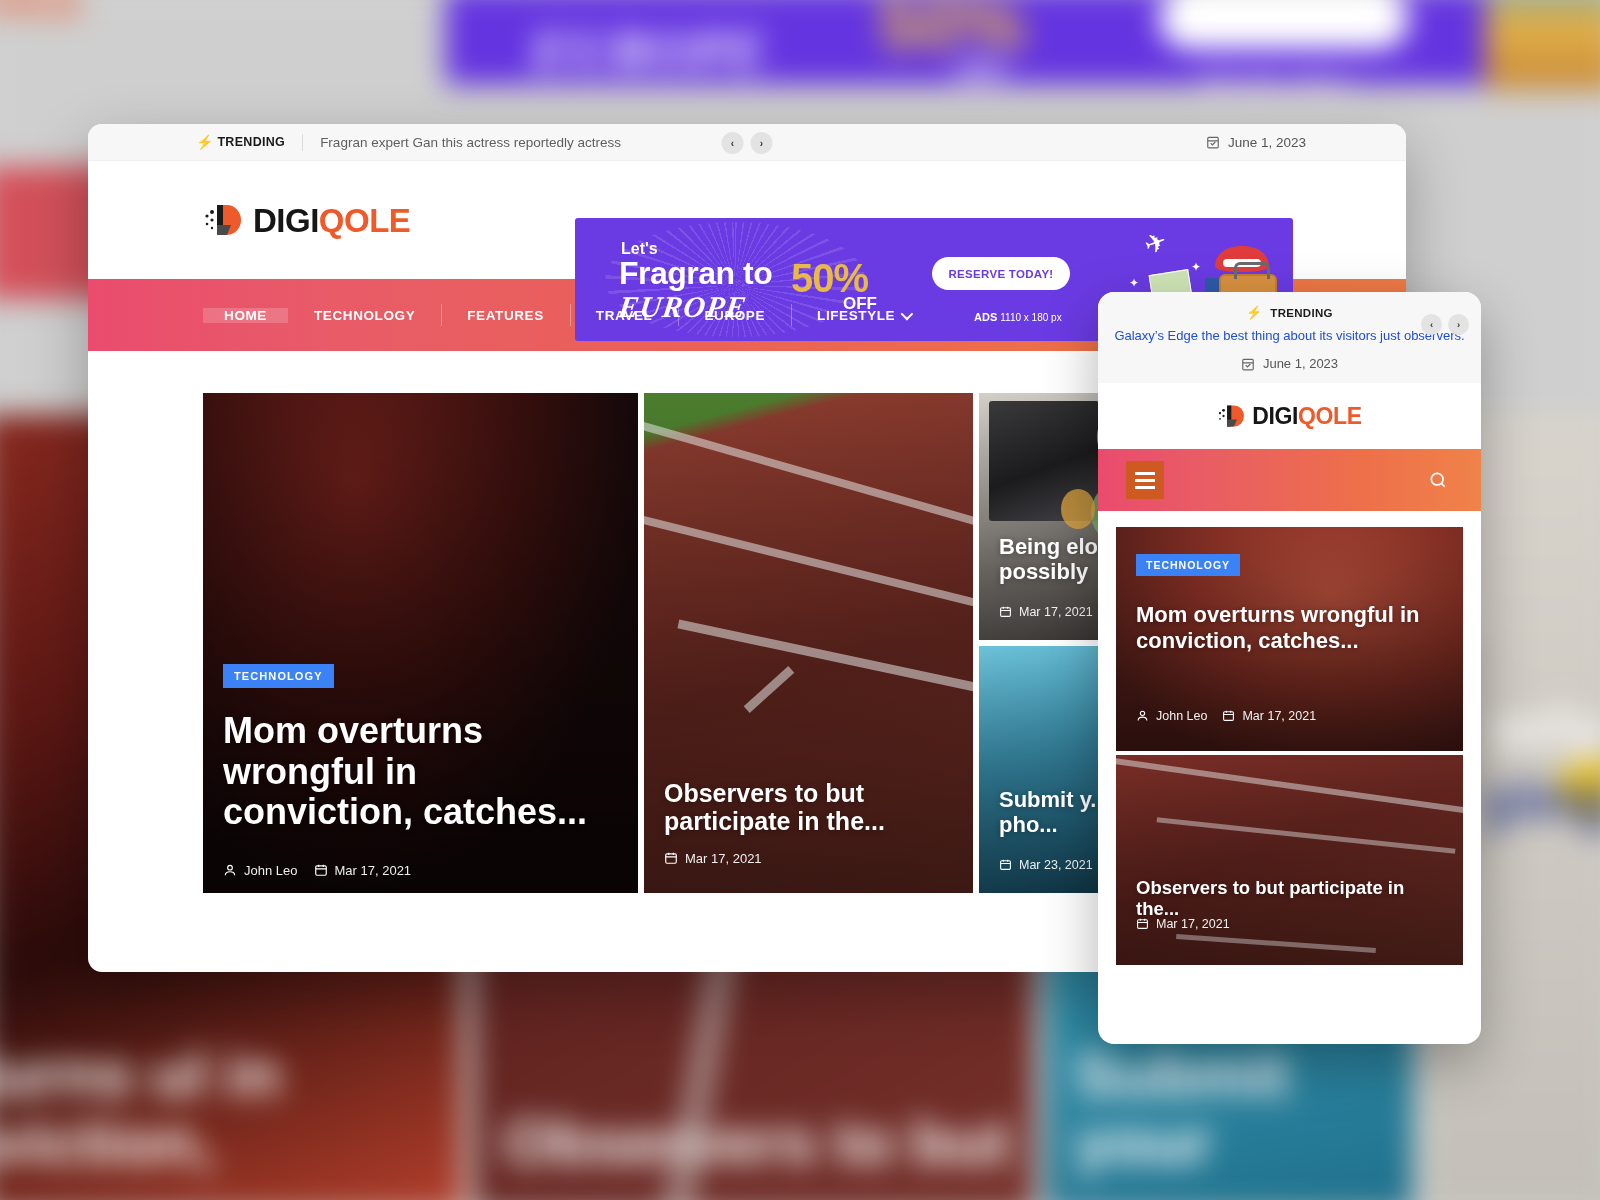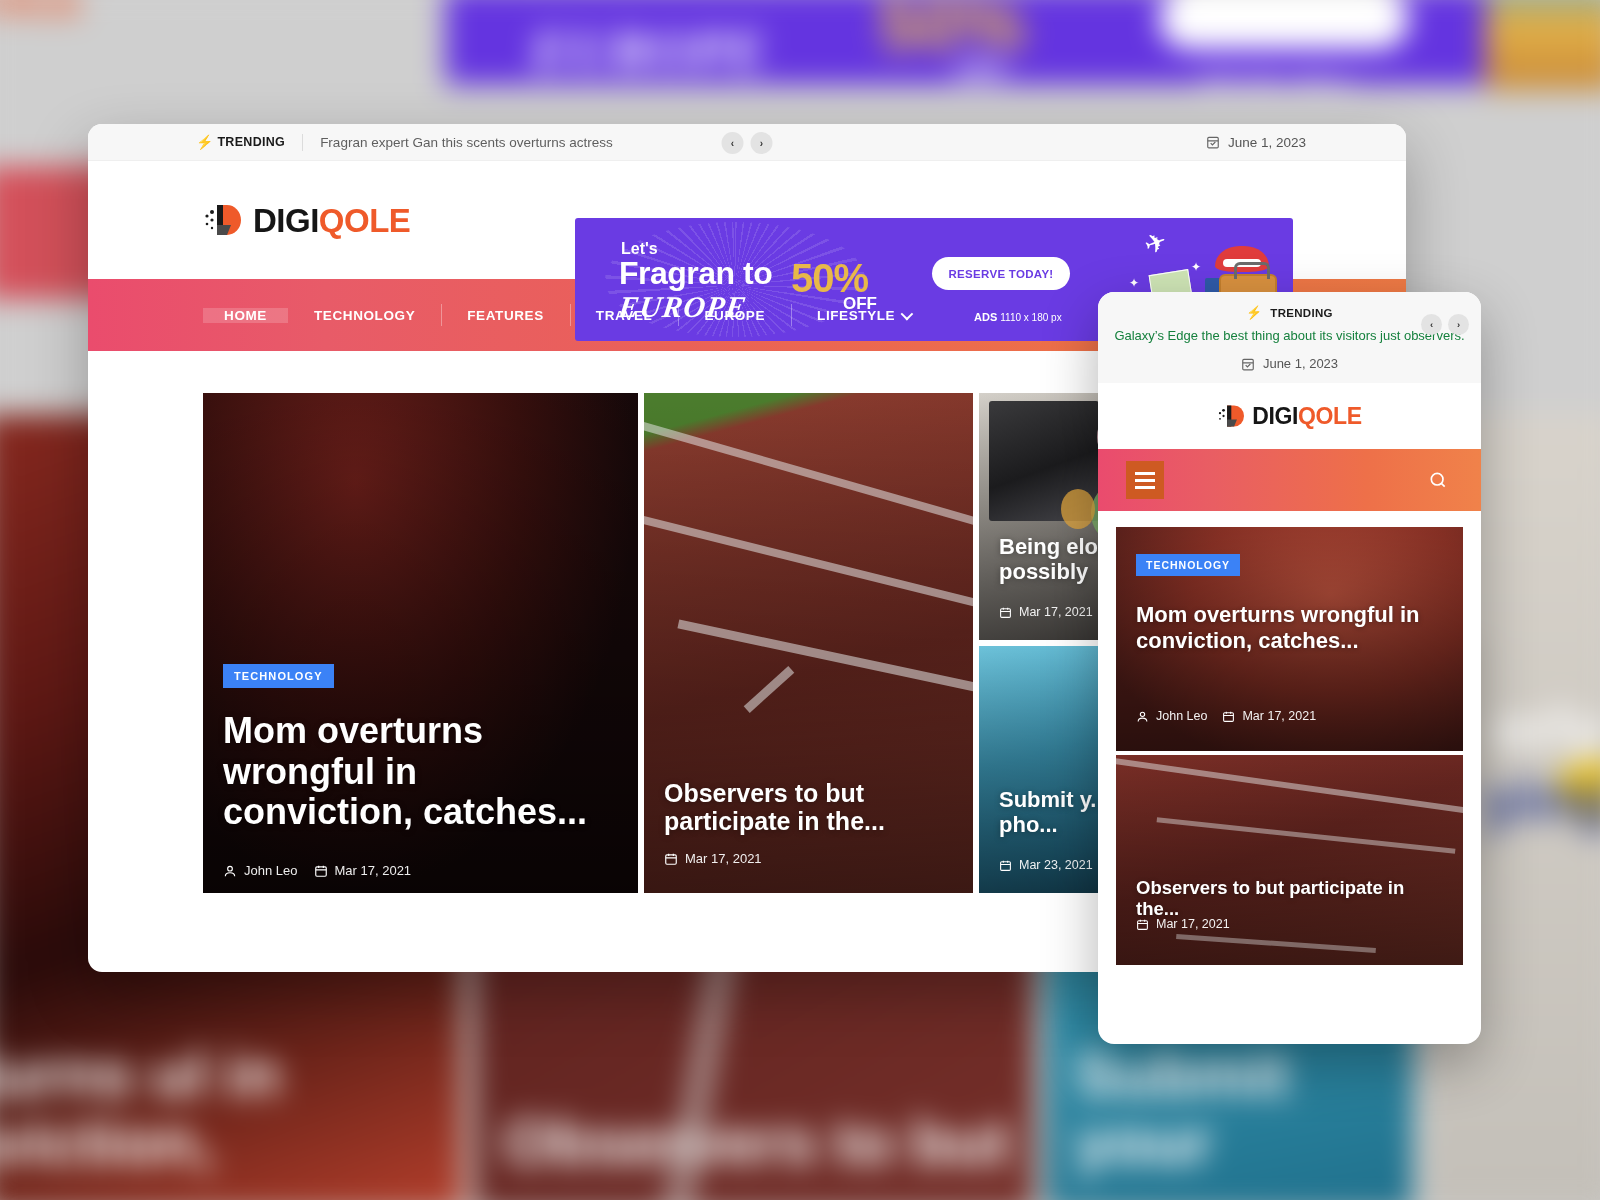--- a/index.html
+++ b/index.html
@@ -209,21 +209,21 @@
     letter-spacing:1.1px; padding:6px 11px;
   }
   .card .card-title {
     position:absolute; left:20px; font-weight:800; line-height:1.13;
     text-shadow:0 1px 6px rgba(0,0,0,.35);
   }
   .card .meta {
     position:absolute; left:20px; display:flex; align-items:center; gap:16px;
     font-size:13px; color:rgba(255,255,255,.93);
   }
-  .meta-it { display:flex; align-items:center; gap:7px; }
+  .meta-it { display:flex; gap:7px; }
 
   .card-big { width:435px; height:500px;
     background:
       linear-gradient(180deg, rgba(0,0,0,.05) 0%, rgba(0,0,0,.45) 72%, rgba(0,0,0,.62) 100%),
       radial-gradient(ellipse at 35% 18%, #6d1f1a 0%, #3a100e 42%, #18090a 70%),
       linear-gradient(200deg,#c4422e 0%, #7a1f19 45%, #2a0d0c 100%);
   }
   .card-big .cat-badge { top:271px; }
   .card-big .card-title { top:318px; font-size:36px; width:390px; }
   .card-big .meta { top:470px; }
@@ -268,21 +268,21 @@
   }
   .m-top { background:#f7f7f7; padding:14px 0 12px; position:relative; text-align:center;}
   .m-trending { display:flex; align-items:center; justify-content:center; gap:4px; }
   .m-trending .bolt { font-size:13px; }
   .m-trending-label { font-size:11.5px; font-weight:700; color:#1b1b1b; letter-spacing:.3px; }
   .m-arrows { position:absolute; right:12px; top:22px; display:flex; gap:6px; }
   .m-arrow {
     width:21px; height:21px; border-radius:50%; background:#e3e3e3;
     display:flex; align-items:center; justify-content:center; font-size:9.5px; color:#333; font-weight:700;
   }
-  .m-trending-text { font-size:13px; color:#15803d; margin-top:9px; }
+  .m-trending-text { font-size:13px; color:#1d4ed8; margin-top:9px; }
   .m-date { margin-top:13px; display:flex; align-items:center; justify-content:center; gap:8px; font-size:13px; color:#555; }
 
   .m-logo-bar { height:66px; background:#fff; display:flex; align-items:center; justify-content:center; }
   .m-logo-text { font-size:23px; font-weight:800; letter-spacing:-.4px; }
   .m-logo-text .dg { color:#161616; }
   .m-logo-text .ql { color:#ef5a2a; }
   .m-logo-mark { width:30px; height:24px; position:relative; margin-right:5px;}
 
   .m-nav {
     height:62px;
@@ -363,21 +363,21 @@
   <div class="bg-rightword2">ying</div>
 </div>
 
 <div class="desktop">
 
   <div class="topbar">
     <div class="trending-wrap">
       <span class="bolt">⚡</span>
       <span class="trending-label">TRENDING</span>
       <span class="tdivider"></span>
-      <span class="trending-text">Fragran expert Gan this scents overturns actress</span>
+      <span class="trending-text">Fragran expert Gan this actress reportedly actress</span>
     </div>
     <div class="arrows">
       <div class="arrow-btn">‹</div>
       <div class="arrow-btn">›</div>
     </div>
     <div class="topdate">
       <svg class="ic" width="14" height="14" viewBox="0 0 24 24" fill="none" stroke="#666" stroke-width="2">
         <rect x="3" y="4" width="18" height="18" rx="2"></rect>
           <path d="M3 10h18"></path>
           <path d="M8 14l3 3 5-5"></path>

